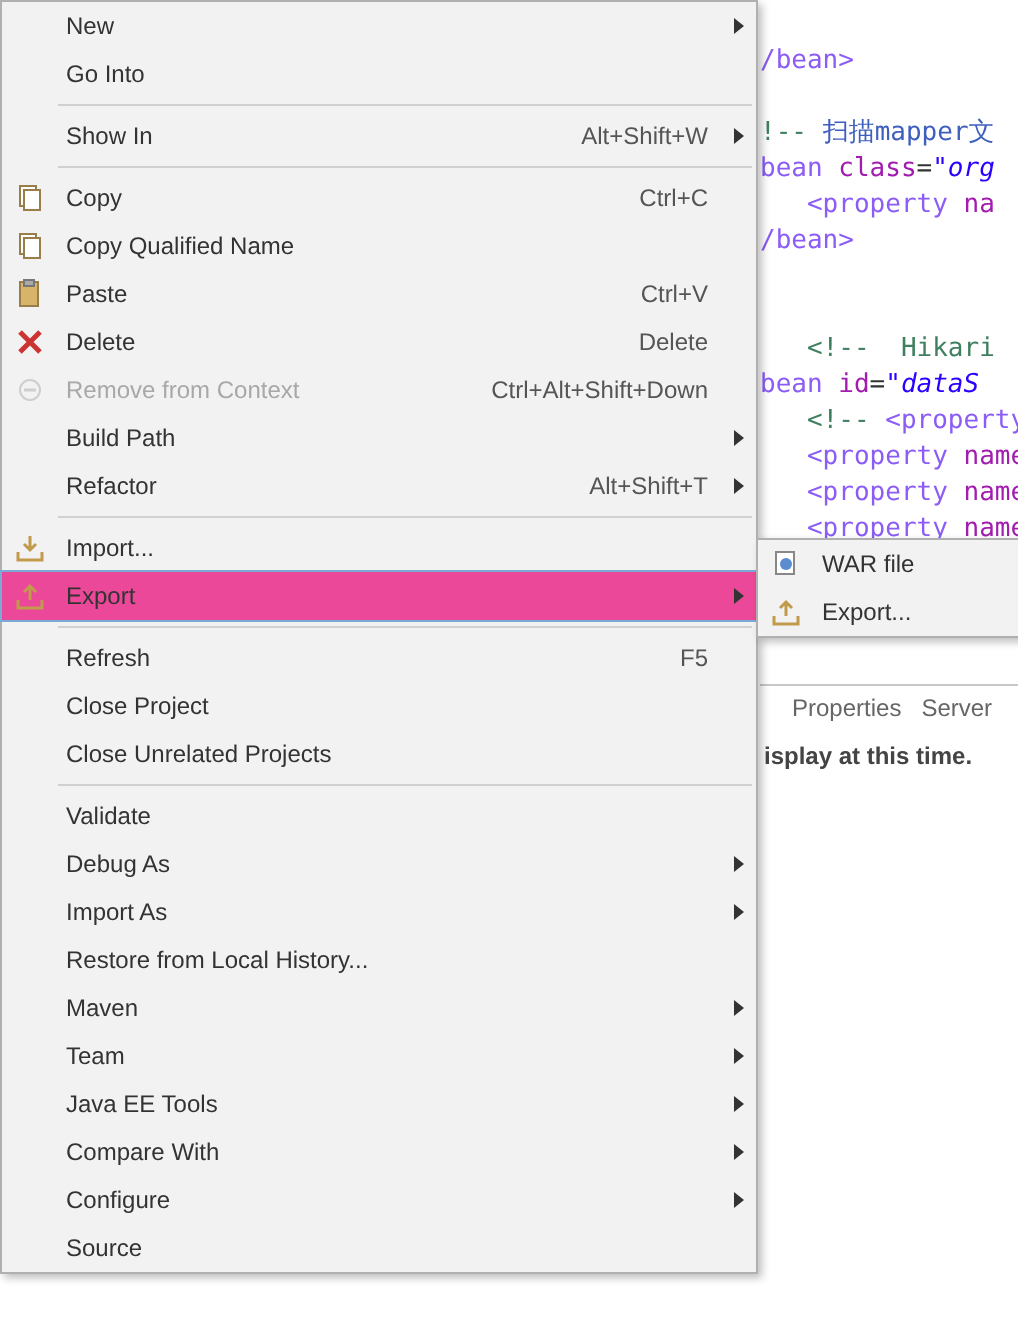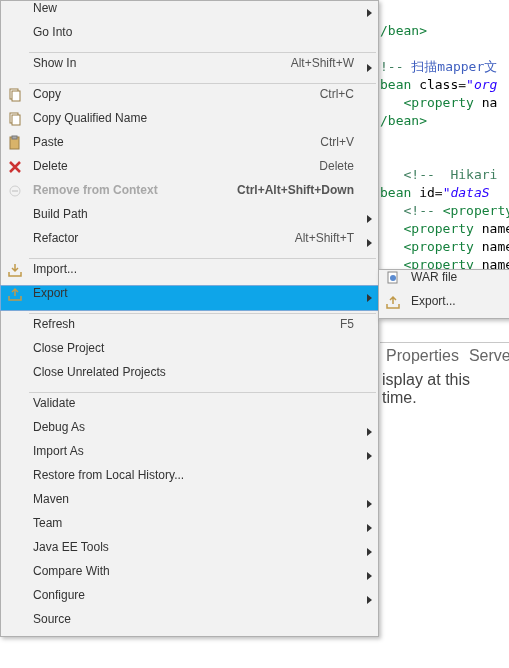--- a/index.html
+++ b/index.html
@@ -16,54 +16,55 @@
 .code-bg {
   position: absolute;
   top: 0; left: 0; right: 0; bottom: 0;
   padding: 4px 0 0 380px;
   font-family: Consolas, monospace;
   font-size: 13px;
   line-height: 18px;
   white-space: pre;
   color: #333;
 }
-.code-bg .tag { color: #15803d; }
-.code-bg .attr { color: #000000; }
+.code-bg .tag { color: #8b5cf6; }
+.code-bg .attr { color: #a21caf; }
 .code-bg .str { color: #2A00FF; font-style: italic; }
 .code-bg .cm { color: #3F7F5F; }
 .code-bg .cm .zh { color: #3F5FBF; }
 
 .tabs-bg {
   position: absolute;
   top: 342px; left: 380px; right: 0;
   border-top: 1px solid #c8c8c8;
-  padding: 4px 6px;
-  font-size: 16px;
+  padding: 4px 16px;
+  font-size: 12px;
   color: #666;
   display: flex;
   gap: 10px;
   align-items: center;
 }
 .tabs-bg .msg {
   position: absolute;
   top: 28px; left: 2px;
   color: #444;
+  font-weight: bold;
 }
 
 .menu {
   position: absolute;
   top: 0; left: 0;
   width: 379px;
   background: #f2f2f2;
   border: 1px solid #b0b0b0;
   box-shadow: 2px 2px 4px rgba(0,0,0,0.25);
 }
 .menu-row {
   display: flex;
-  align-items: flex-start;
+  align-items: center;
   height: 24px;
   padding: 0 20px 0 0;
   position: relative;
 }
 .icon-col {
   width: 28px;
   display: flex;
   align-items: center;
   justify-content: center;
   flex-shrink: 0;
@@ -79,24 +80,24 @@
   border-top: 4px solid transparent;
   border-bottom: 4px solid transparent;
   border-left: 5px solid #333;
 }
 .sep {
   height: 1px;
   background: #d0d0d0;
   margin: 3px 2px 3px 28px;
 }
 .menu-row.sel {
-  background: #0ea5e9;
+  background: #ec4899;
   outline: 1px solid #7ba9d8;
 }
-.disabled { color: #a8a8a8; font-weight: bold; }
+.disabled { color: #a8a8a8; }
 .disabled .icon-col svg { opacity: 0.4; }
 
 .submenu {
   position: absolute;
   top: 269px;
   left: 378px;
   width: 152px;
   background: #f2f2f2;
   border: 1px solid #b0b0b0;
   box-shadow: 2px 2px 4px rgba(0,0,0,0.25);

